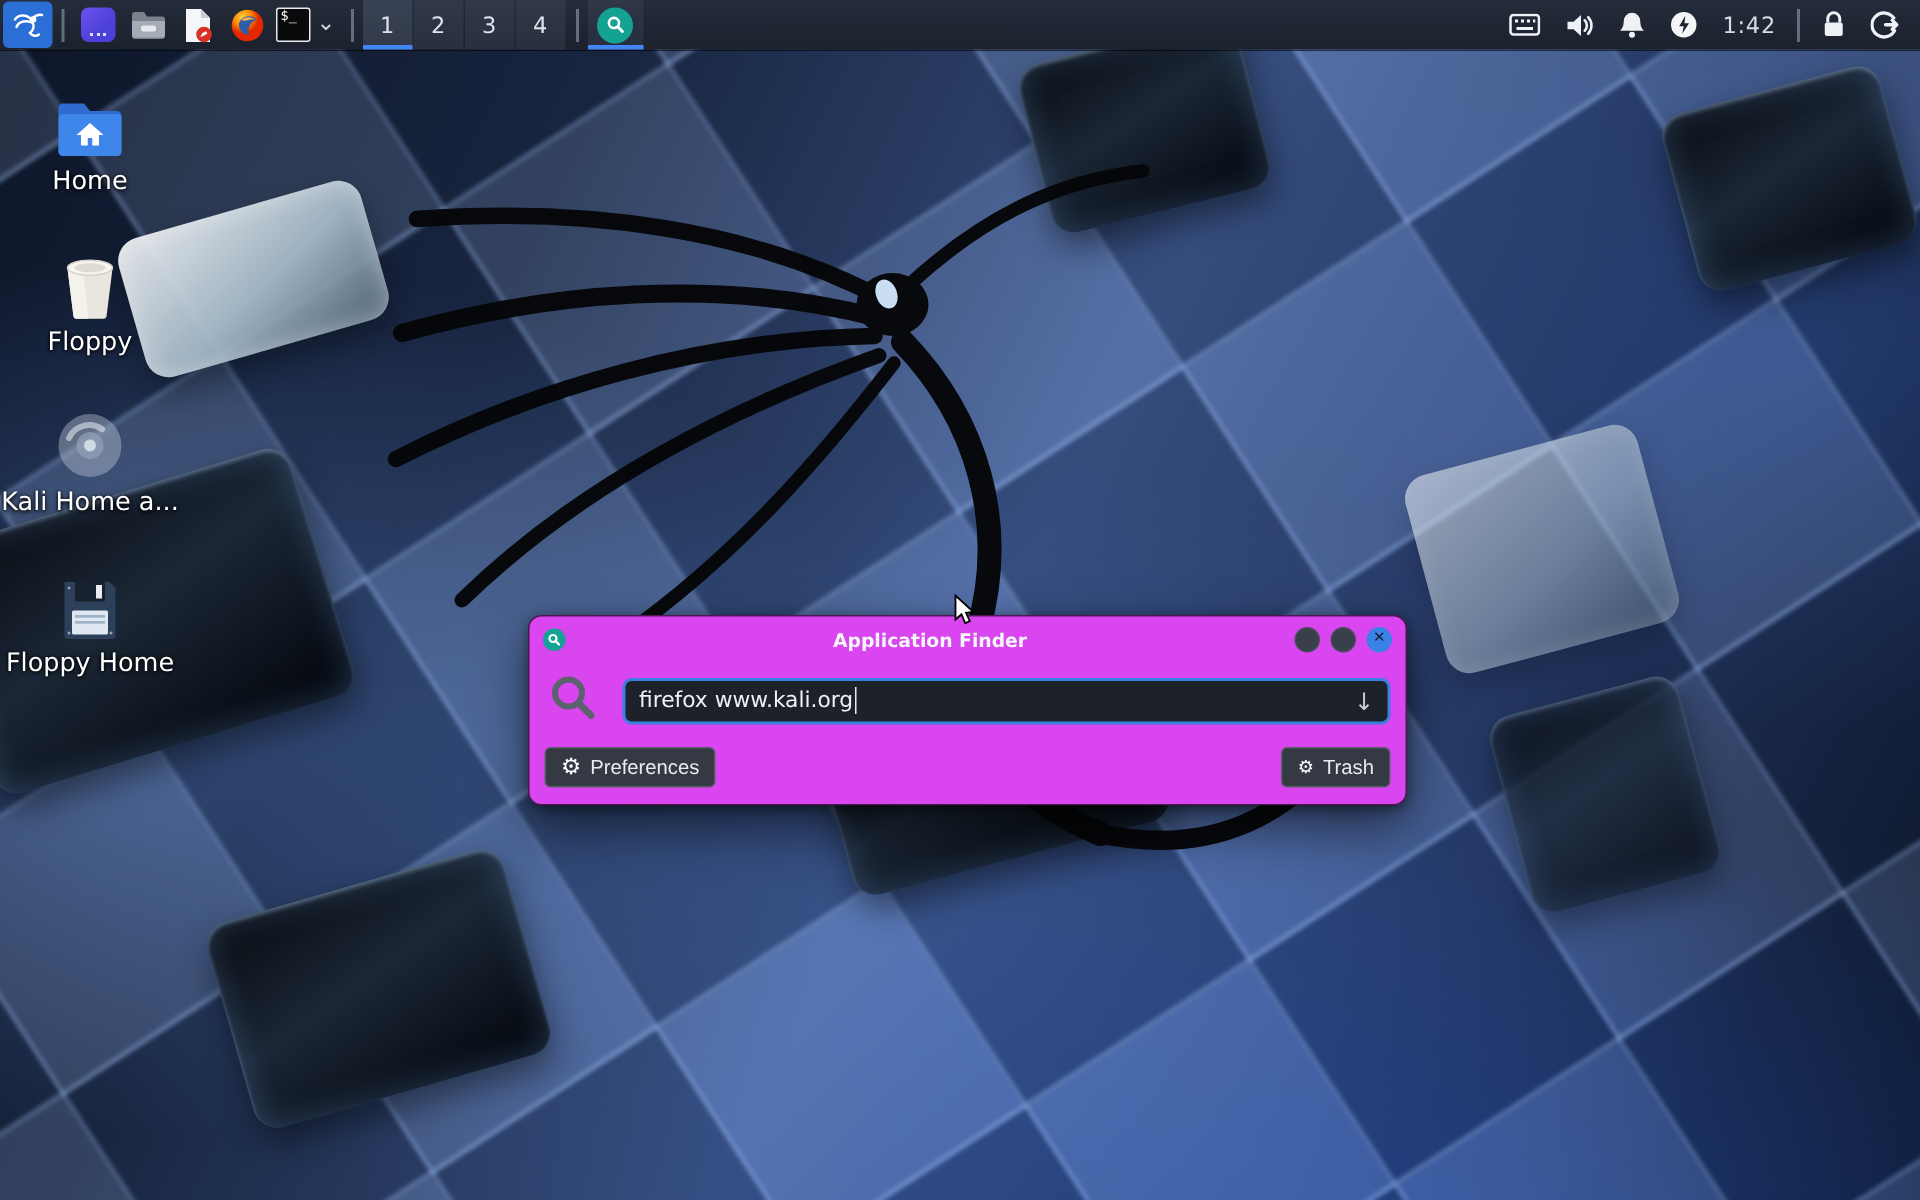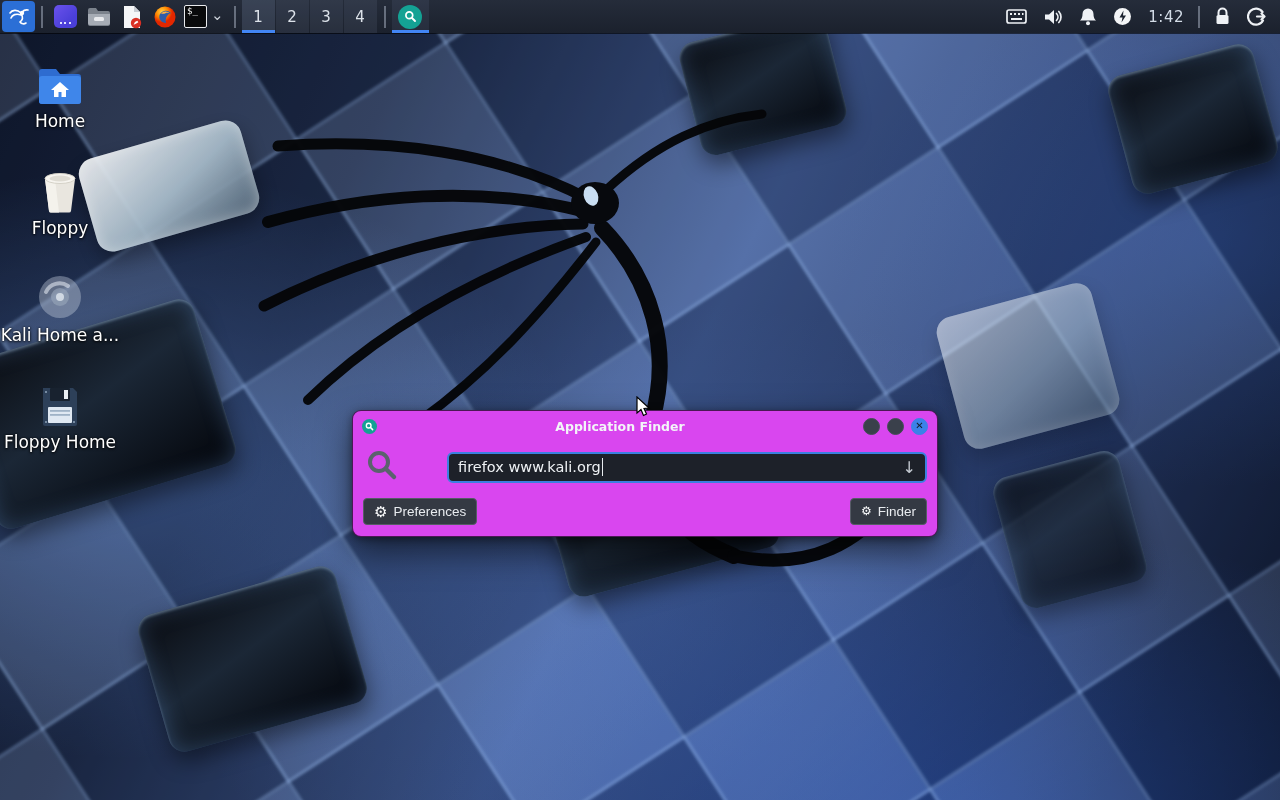--- a/index.html
+++ b/index.html
@@ -63,21 +63,21 @@
   
   .finder { position:absolute; left:352px; top:370px; width:586px; height:127px; z-index:6;
     background:#d946ef; border-radius:9px; border:1px solid rgba(0,0,0,.65);
     box-shadow:0 14px 34px rgba(0,0,0,.55), 0 2px 8px rgba(0,0,0,.4);margin-top:40px; }
   .titlebar { height:30px; display:flex; align-items:center; padding:0 9px; }
   .title { flex:1; text-align:center; font-size:12.5px; font-weight:bold; color:#f3f5f8; }
   .winbtns { display:flex; gap:7px; }
   .winbtn { width:17px; height:17px; border-radius:50%; background:#3a404b; border:1px solid #464d59; }
   .winbtn.close { background:#3b82e8; border-color:#3b82e8; display:flex; align-items:center; justify-content:center;
     color:#141c29; font-size:10px; font-weight:bold; line-height:1; }
-  .search-row { display:flex; align-items:center; padding:8px 10px 0 12px;gap:32px; }
+  .search-row { display:flex; align-items:center; padding:8px 10px 0 12px; }
   .fake-input { flex:1; height:31px; margin-left:14px; background:#1d2129; border:2px solid #3b80e0; border-radius:6px;
     display:flex; align-items:center; padding:0 9px; }
   .fake-input .q { color:#eef1f4; font-size:14.5px; }
   .caret { width:1px; height:18px; background:#e8ecf0; margin-left:1px; }
   .drop-arrow { margin-left:auto; color:#c4cad2; font-size:16px; }
   .btn-row { display:flex; justify-content:space-between; align-items:center; padding:13px 10px 0 10px; }
   .gtk-btn { display:flex; align-items:center; gap:6px; height:27px; padding:0 10px; background:#343943;
     border:1px solid #565c66; border-radius:4px; color:#e8ebef; font-size:13.5px; }
   .gear-glyph { font-size:15px; color:#fbfcfd; line-height:1; }
   .launch-glyph { font-size:12px; color:#fbfcfd; line-height:1; position:relative; top:-1px; }
@@ -322,20 +322,20 @@
       <span class="drop-arrow">↓</span>
     </div>
   </div>
   <div class="btn-row">
     <button class="gtk-btn">
       <span class="gear-glyph">⚙</span>
       <span>Preferences</span>
     </button>
     <button class="gtk-btn">
       <span class="launch-glyph">⚙</span>
-      <span>Finder</span>
+      <span>Trash</span>
     </button>
   </div>
 </div>
 
 <svg class="cursor" width="15" height="22" viewBox="0 0 15 22">
   <path d="M1 1 L1 17 L5 13.5 L7.5 19.5 L10.5 18 L8 12.5 L13 12 Z" fill="#fff" stroke="#000" stroke-width="1.2"></path>
 </svg>
 
 </body></html>

